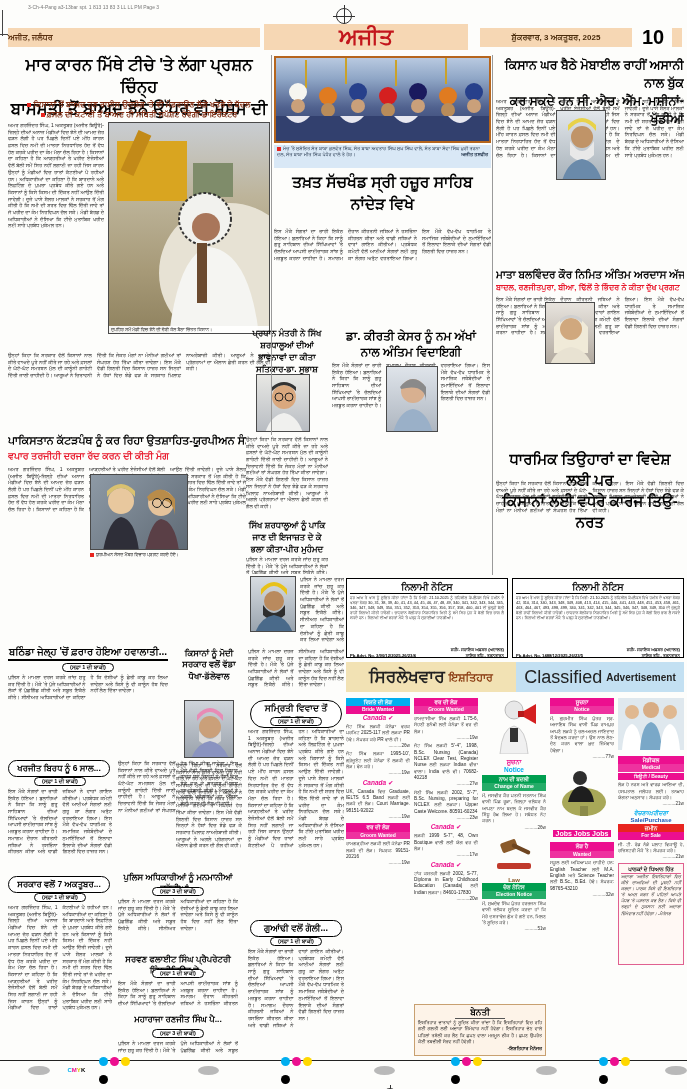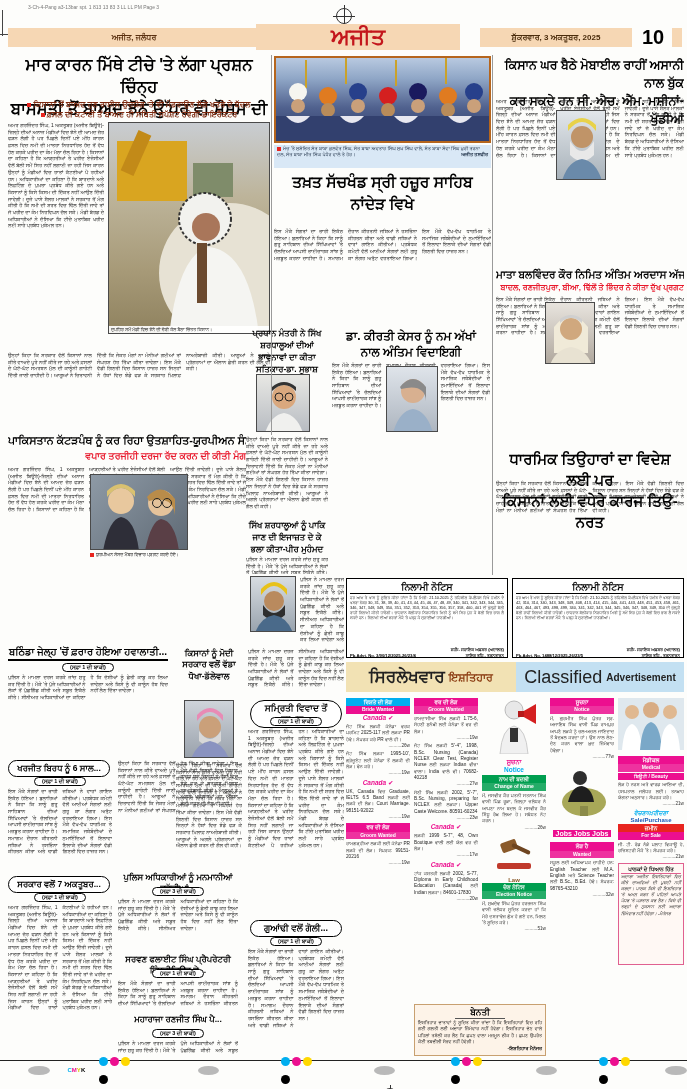--- a/index.html
+++ b/index.html
@@ -9,21 +9,21 @@
   .c2{column-count:2;column-gap:5px;}
   .c3{column-count:3;column-gap:5px;}
   .hl{font-weight:700;color:#000;text-align:center;overflow:hidden;}
   .maroonline{color:var(--maroon);font-weight:700;text-align:center;font-size:8px;line-height:1.3;overflow:hidden;}
   .pill{display:block;width:max-content;max-width:95%;margin:1px auto 0;border:1px solid #000;border-radius:8px;padding:0 7px;font-size:5.5px;font-weight:700;background:#fff;color:#000;white-space:nowrap;overflow:hidden;}
   .stadium{border:1.4px solid #000;border-radius:14px;padding:2px 4px;font-weight:700;text-align:center;background:#fff;overflow:hidden;}
   .photo{box-sizing:border-box;border:1px solid #4a4a4a;overflow:hidden;}
   .pcap{position:absolute;left:0;right:0;bottom:0;background:rgba(255,255,255,.92);font-size:4.5px;padding:1px 2px;color:#111;overflow:hidden;white-space:nowrap;}
   .redsq{display:inline-block;width:4px;height:4px;background:var(--red);margin-right:2px;vertical-align:middle;}
   .capstrip{background:var(--capBlue);font-size:4.8px;line-height:1.3;color:#10223a;padding:1px 3px;overflow:hidden;}
-  .subred{color:var(--subRed);font-weight:700;text-align:right;overflow:hidden;}
+  .subred{color:var(--subRed);font-weight:700;text-align:left;overflow:hidden;}
   .vr{background:#9a9a9a;width:1px;}
   .clshead{color:#fff;font-weight:700;text-align:center;font-size:5.6px;line-height:1.5;overflow:hidden;white-space:nowrap;}
   .clsitem{font-size:4.7px;line-height:1.35;text-align:justify;color:#222;margin:2px 0;overflow:hidden;word-break:break-word;}
   .pricedots{display:block;text-align:right;color:#333;}
   .logoCanada{color:var(--magenta);font-weight:700;font-style:italic;font-size:6.5px;text-align:center;overflow:hidden;white-space:nowrap;}
   .notebox{border:1px solid #000;padding:2px 3px;overflow:hidden;background:#fff;}
   .notetitle{font-weight:700;text-align:center;font-size:9.5px;border-bottom:1px solid #000;margin-bottom:1px;overflow:hidden;}
   .notebody{font-size:3.9px;line-height:1.3;text-align:justify;color:#111;overflow:hidden;word-break:break-word;}
   .notefoot{display:flex;justify-content:space-between;font-size:4.2px;font-weight:700;margin-top:1px;overflow:hidden;white-space:nowrap;}
   .dotgrp span{display:inline-block;width:9px;height:9px;border-radius:50%;margin-right:2px;vertical-align:middle;}
@@ -36,24 +36,24 @@
 </head>
 <body>
 
 <div id="sheet">
 
   <div class="abs" style="left:28px;top:4px;font-size:5px;color:#777;white-space:nowrap;">3-Ch-4-Pang a3-13bar spt.   1 813 13 83 3   LL  LL  PM   Page 3</div>
   <div class="abs" style="left:2px;top:10px;width:1px;height:26px;background:#444;"></div>
   <div class="abs" style="left:0;top:34px;width:18px;height:1px;background:#444;"></div>
   <div class="abs crosshair" style="left:336px;top:8px;"></div>
 
-  <div class="abs" style="left:8px;top:28px;width:252px;height:19px;background:var(--peach);display:flex;align-items:center;justify-content:center;">
+  <div class="abs" style="left:8px;top:28px;width:252px;height:19px;background:var(--peach);display:flex;align-items:center;justify-content:flex-start;">
     <span style="font-size:8px;font-weight:700;color:#5a3010;">ਅਜੀਤ, ਜਲੰਧਰ</span>
   </div>
-  <div class="abs" style="left:256px;top:24px;width:204px;height:26px;background:var(--peach);display:flex;align-items:center;justify-content:center;">
+  <div class="abs" style="left:264px;top:24px;width:204px;height:26px;background:var(--peach);display:flex;align-items:center;justify-content:center;">
     <span style="font-size:22px;font-weight:700;color:var(--mastheadRed);font-family:'Liberation Serif','DejaVu Serif',serif;">ਅਜੀਤ</span>
   </div>
   <div class="abs" style="left:480px;top:28px;width:152px;height:19px;background:var(--peach);display:flex;align-items:center;justify-content:center;">
     <span style="font-size:8px;font-weight:700;color:#4a2c0c;">ਸ਼ੁੱਕਰਵਾਰ, 3 ਅਕਤੂਬਰ, 2025</span>
   </div>
   <div class="abs" style="left:636px;top:24px;width:34px;height:26px;display:flex;align-items:center;justify-content:center;">
     <span style="font-size:20px;font-weight:700;color:#000;">10</span>
   </div>
   <div class="abs" style="left:672px;top:28px;width:10px;height:19px;background:var(--peach);"></div>
 

